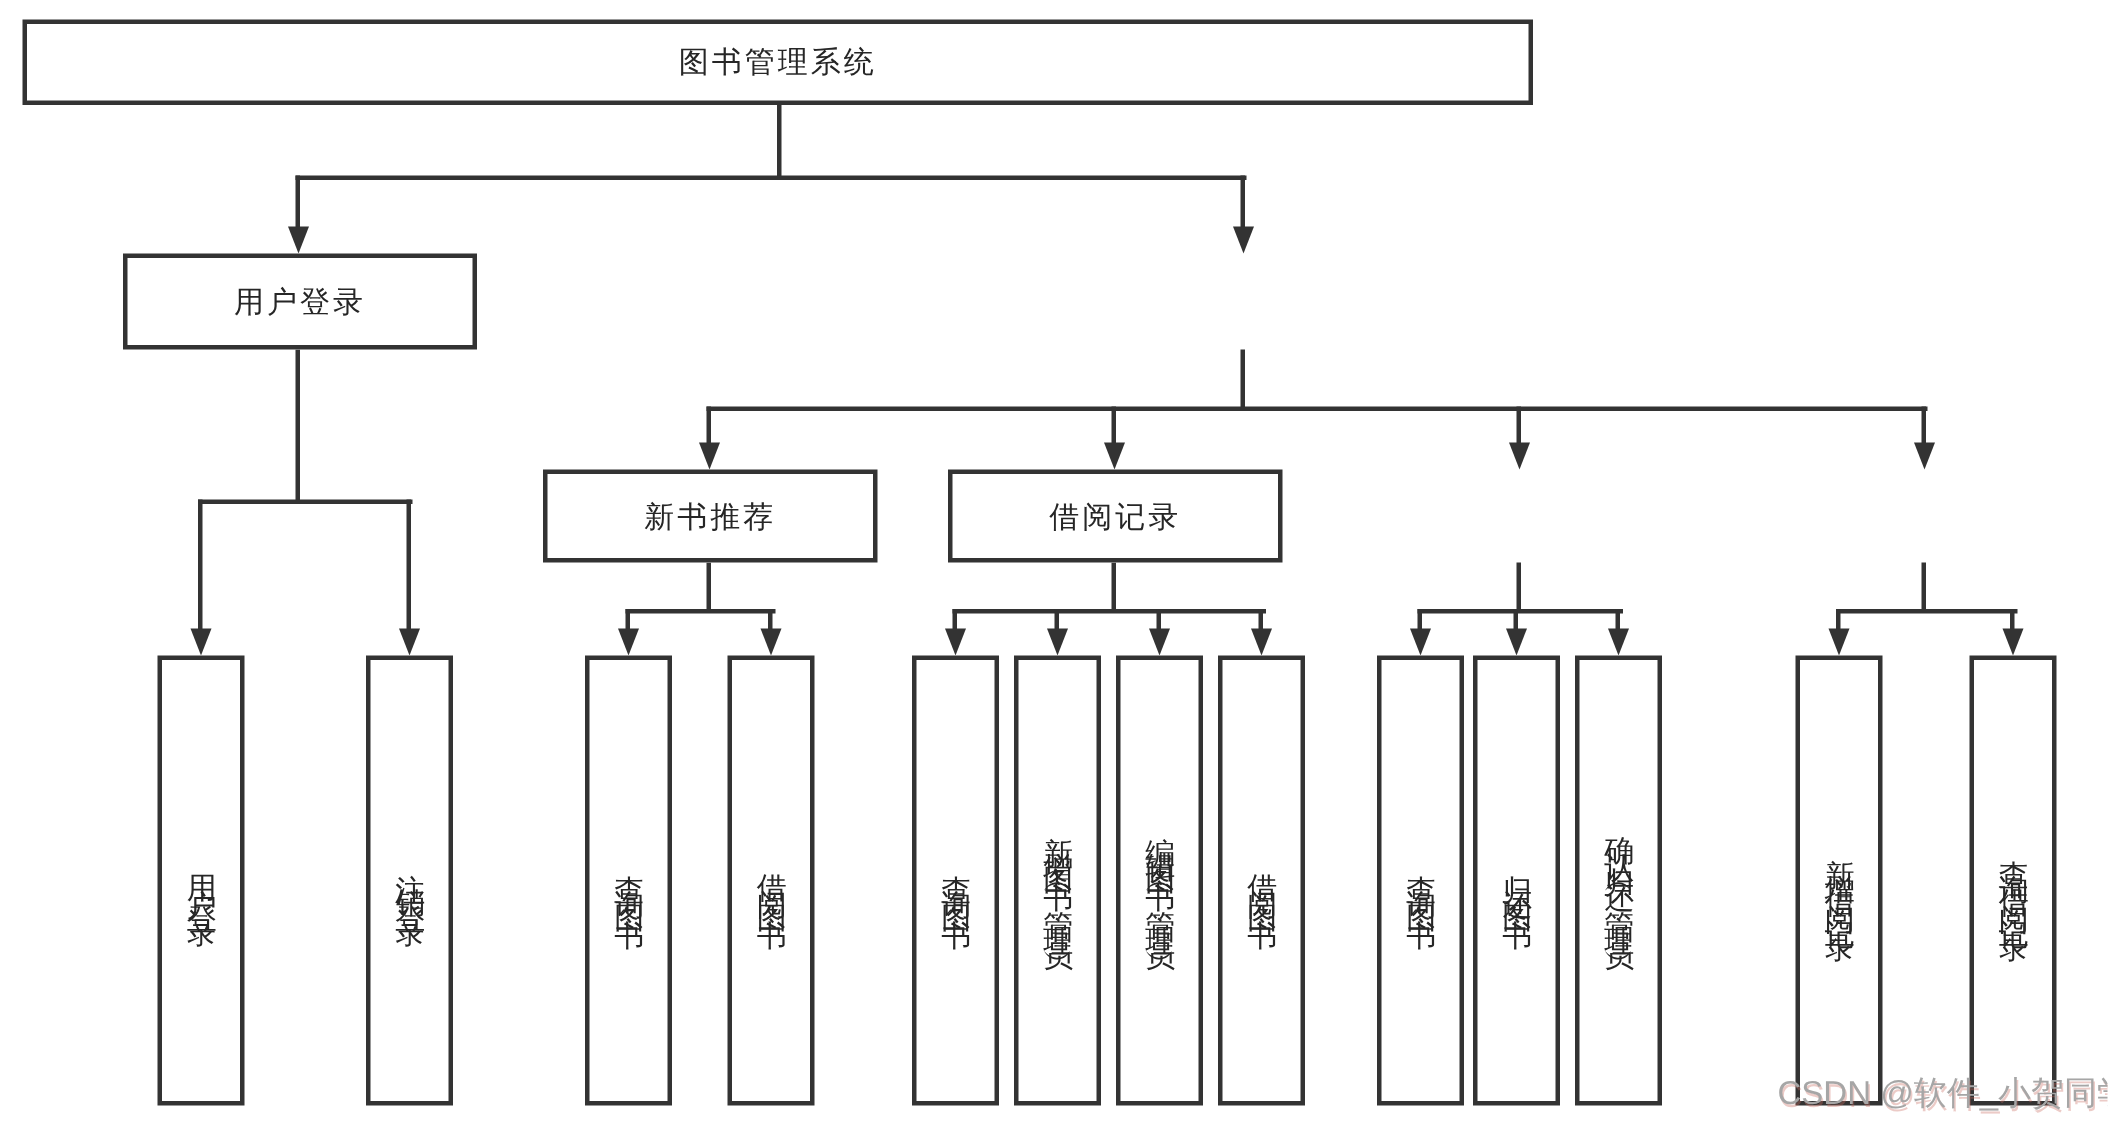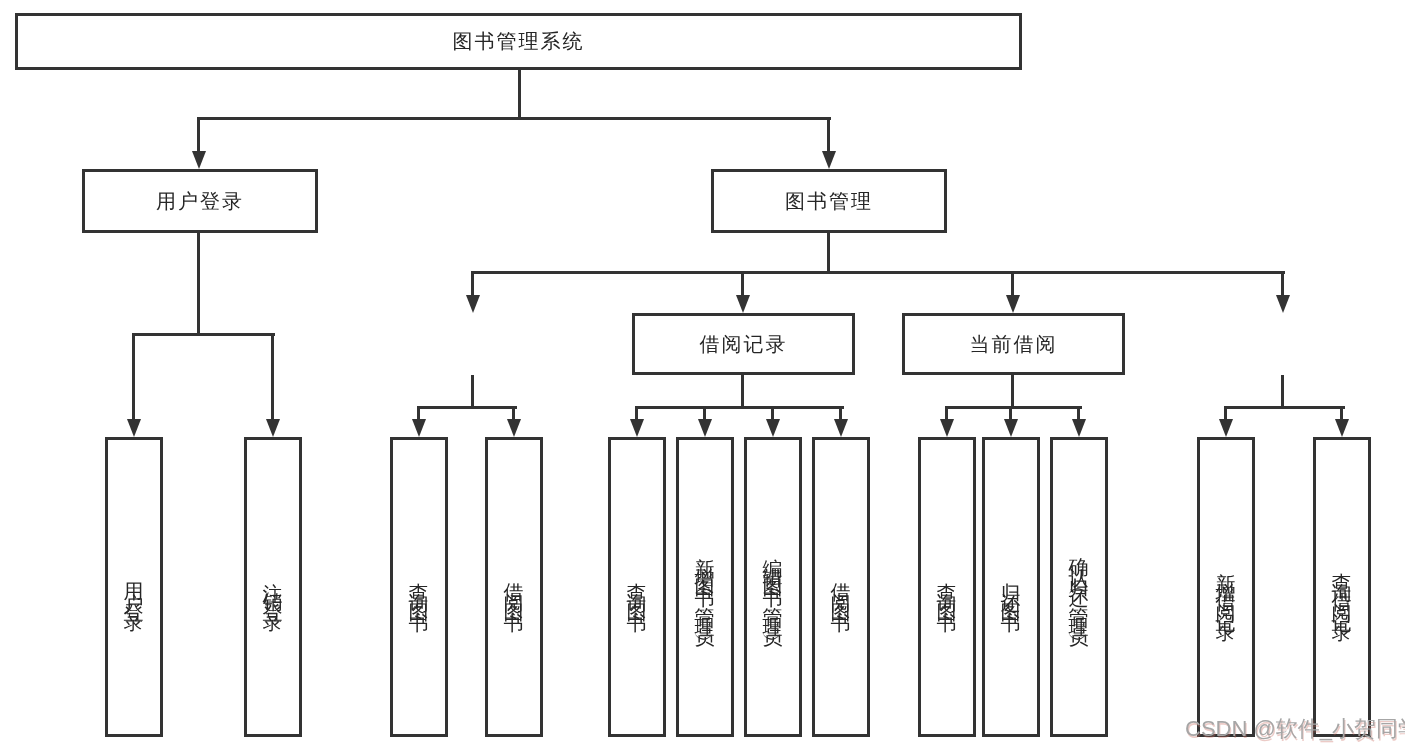--- a/index.html
+++ b/index.html
@@ -65,47 +65,44 @@
   <div class="vline" style="left:518px;top:70px;height:49px"></div>
   <div class="hline" style="left:197px;top:117px;width:634px"></div>
   <div class="vline" style="left:197px;top:117px;height:36px"></div>
   <div class="arrow" style="left:192px;top:151px"></div>
   <div class="vline" style="left:827px;top:117px;height:36px"></div>
   <div class="arrow" style="left:822px;top:151px"></div>
 
   <div class="box h" style="left:82px;top:169px;width:236px;height:64px">
     <span class="lbl">用户登录</span>
   </div>
-  <div class="box h" style="left:711px;top:169px;width:236px;height:64px">
-    <span class="lbl">图书管理</span>
-  </div>
 
   <div class="vline" style="left:197px;top:233px;height:102px"></div>
   <div class="hline" style="left:132px;top:333px;width:143px"></div>
   <div class="vline" style="left:132px;top:333px;height:88px"></div>
   <div class="arrow" style="left:127px;top:419px"></div>
   <div class="vline" style="left:271px;top:333px;height:88px"></div>
   <div class="arrow" style="left:266px;top:419px"></div>
 
   <div class="vline" style="left:827px;top:233px;height:40px"></div>
   <div class="hline" style="left:471px;top:271px;width:814px"></div>
   <div class="vline" style="left:471px;top:271px;height:26px"></div>
   <div class="arrow" style="left:466px;top:295px"></div>
   <div class="vline" style="left:741px;top:271px;height:26px"></div>
   <div class="arrow" style="left:736px;top:295px"></div>
   <div class="vline" style="left:1011px;top:271px;height:26px"></div>
   <div class="arrow" style="left:1006px;top:295px"></div>
   <div class="vline" style="left:1281px;top:271px;height:26px"></div>
   <div class="arrow" style="left:1276px;top:295px"></div>
 
+  <div class="box h" style="left:362px;top:313px;width:223px;height:62px">
+    <span class="lbl">新书推荐</span>
+  </div>
   <div class="box h" style="left:632px;top:313px;width:223px;height:62px">
     <span class="lbl">借阅记录</span>
-  </div>
-  <div class="box h" style="left:902px;top:313px;width:223px;height:62px">
-    <span class="lbl">当前借阅</span>
   </div>
 
   <div class="vline" style="left:471px;top:375px;height:33px"></div>
   <div class="hline" style="left:417px;top:406px;width:100px"></div>
   <div class="vline" style="left:417px;top:406px;height:15px"></div>
   <div class="arrow" style="left:412px;top:419px"></div>
   <div class="vline" style="left:512px;top:406px;height:15px"></div>
   <div class="arrow" style="left:507px;top:419px"></div>
 
   <div class="vline" style="left:741px;top:375px;height:33px"></div>

